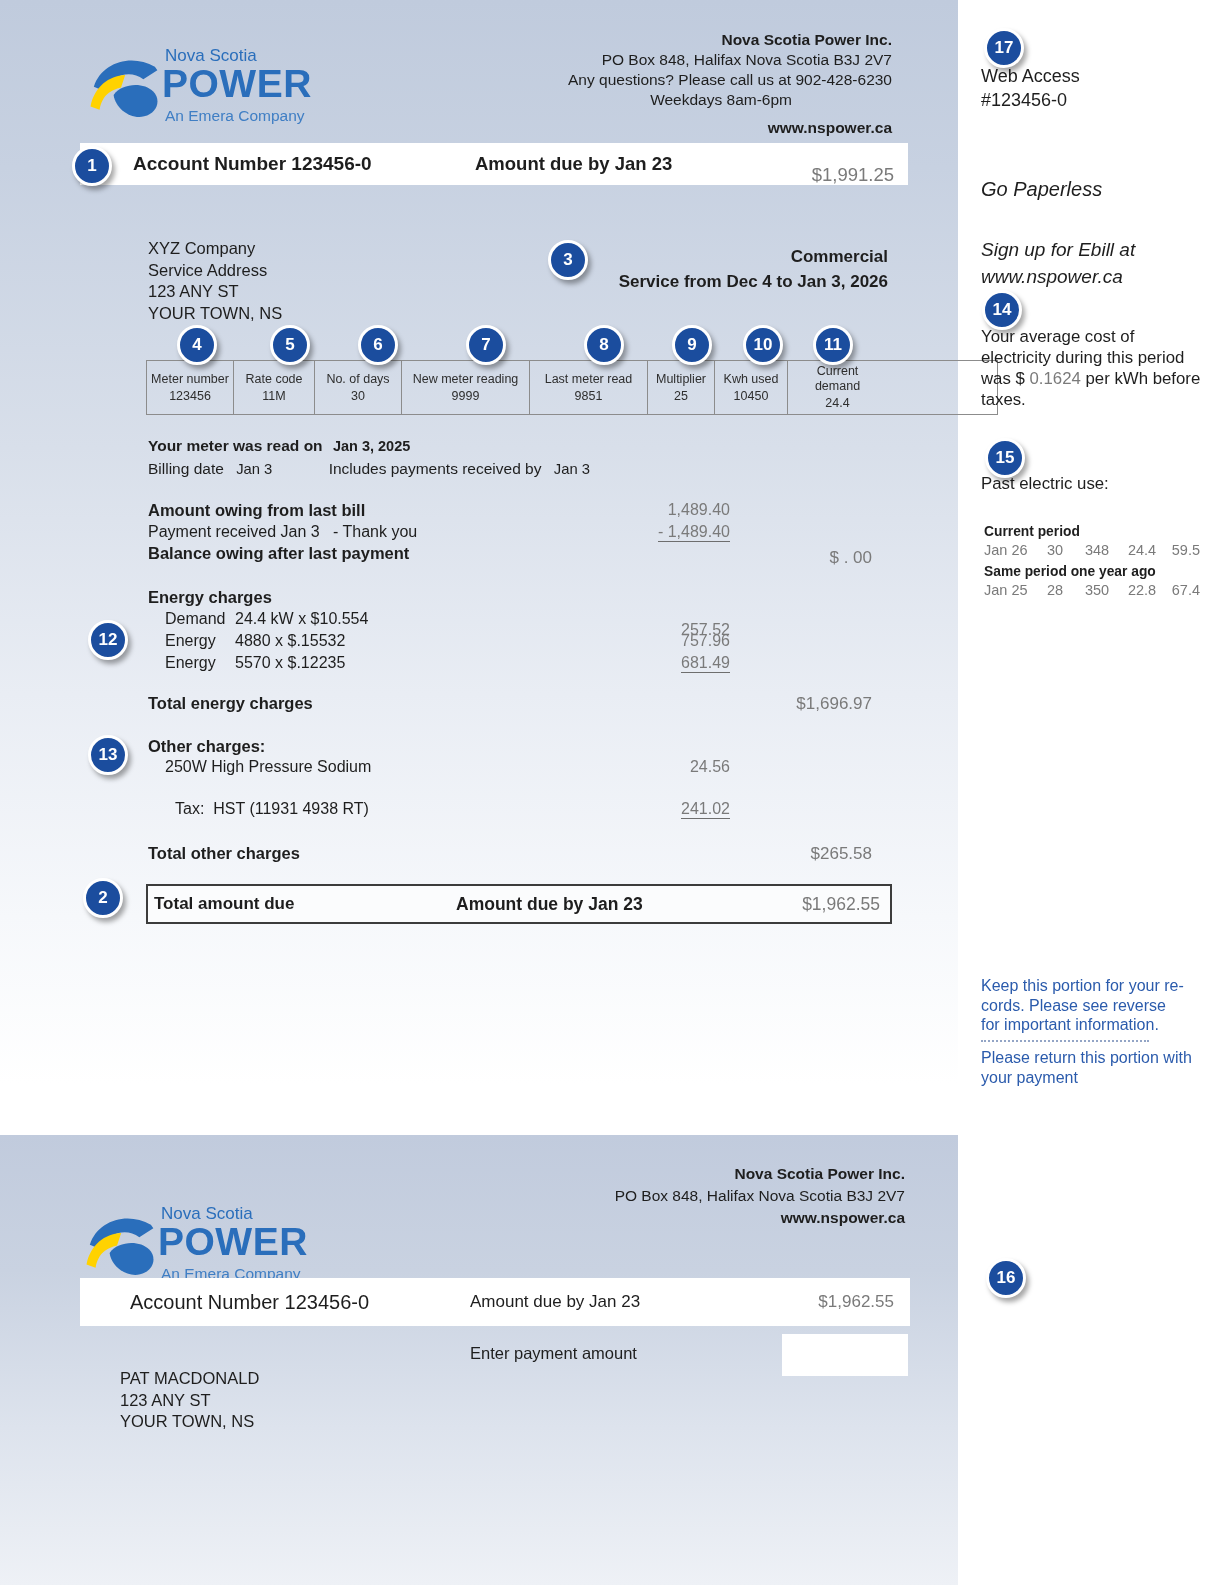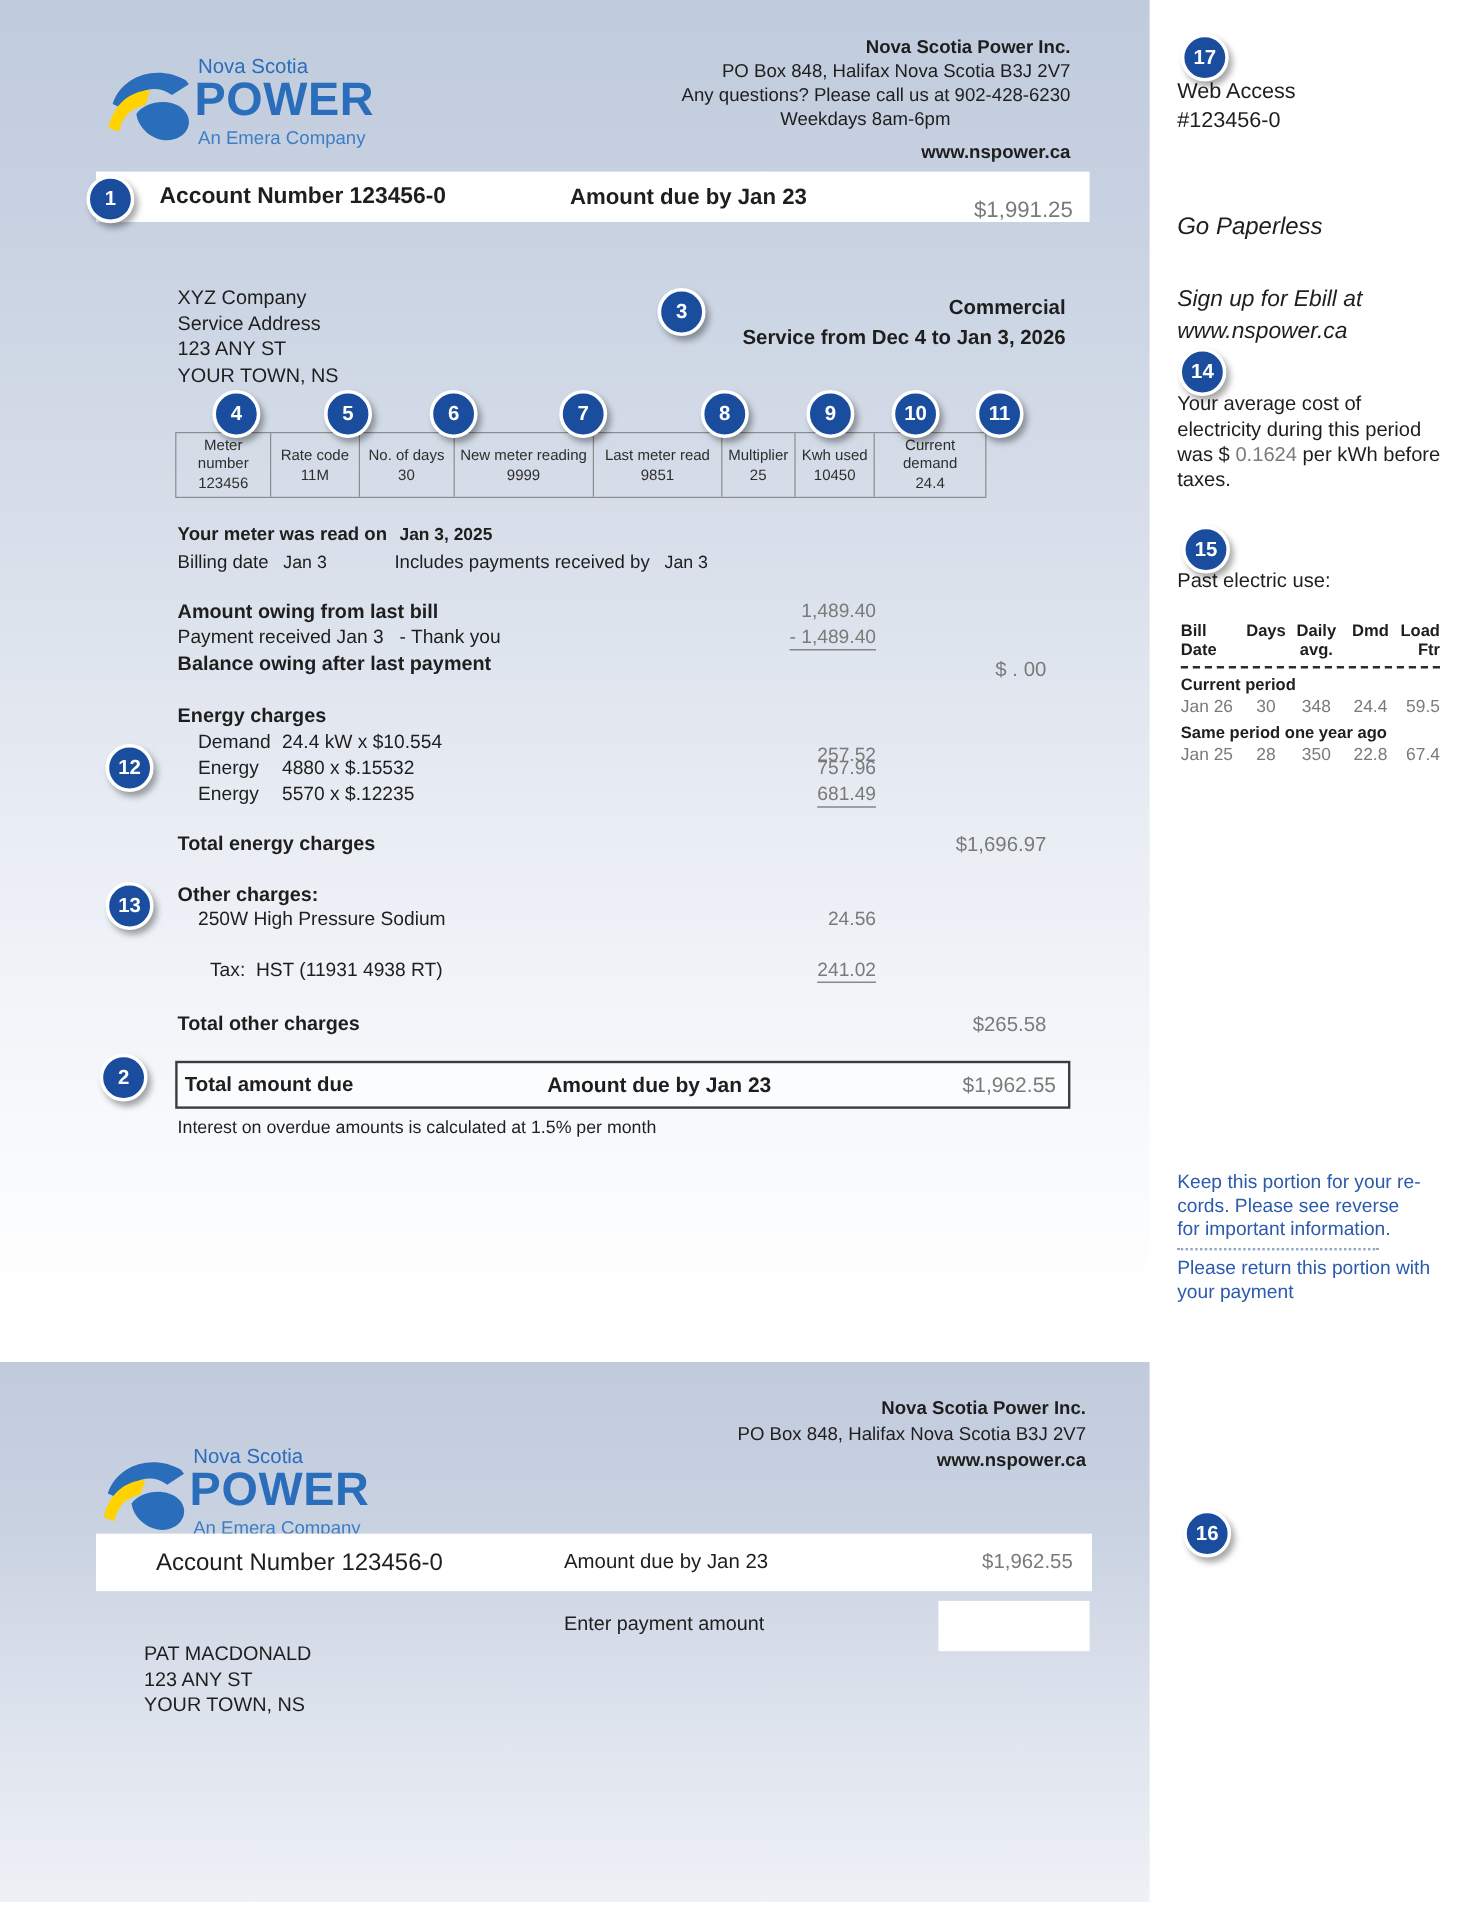--- a/index.html
+++ b/index.html
@@ -47,21 +47,21 @@
   .acct-bar{left:80px;top:143px;width:828px;height:42px;background:#ffffff;display:flex;align-items:center;}
   .acct-bar .lab{margin-left:53px;font-size:19px;font-weight:700;}
   .acct-bar .due{position:absolute;left:395px;font-size:18.5px;font-weight:700;}
   .acct-bar .amt{position:absolute;right:14px;font-size:18.5px;color:var(--muted_gray);margin-top:22px;}
 
   .customer{left:148px;top:238px;font-size:16.5px;line-height:21.5px;}
   .svc-class{left:540px;top:247px;width:348px;text-align:right;font-weight:700;font-size:17px;}
   .svc-period{left:540px;top:272px;width:348px;text-align:right;font-weight:700;font-size:17px;}
 
   
-  .mtable{left:146px;top:360px;width:676px;display:flex;border:1px solid #8c8c8c;box-sizing:border-box;min-height:52px;}
+  .mtable{left:146px;top:360px;width:852px;display:flex;border:1px solid #8c8c8c;box-sizing:border-box;min-height:52px;}
   .mcell{border-left:1px solid #8c8c8c;display:flex;flex-direction:column;justify-content:center;align-items:center;text-align:center;font-size:12.5px;line-height:15px;color:#2e2e2e;padding:3px 2px;box-sizing:border-box;}
   .mcell:first-child{border-left:none;}
   .mcell .mval{margin-top:2px;}
 
   .line{position:absolute;font-size:15.5px;}
   .amt-mid{position:absolute;left:545px;width:185px;text-align:right;font-size:16px;color:var(--muted_gray);}
   .amt-far{position:absolute;left:690px;width:182px;text-align:right;font-size:17px;color:var(--muted_gray);}
 
   .charge-name{display:inline-block;min-width:70px;}
 
@@ -222,60 +222,37 @@
 <div class="abs line bold" style="left:148px;top:844px;font-size:16.5px;">Total other charges</div>
 <div class="abs amt-far" style="top:844px;">$265.58</div>
 
 <div class="abs total-box">
   <span class="lab">Total amount due</span>
   <span class="due">Amount due by Jan 23</span>
   <span class="amt">$1,962.55</span>
 </div>
 
 <div class="abs interest">
-  <div>Interest on overdue amounts is calculated at 1.5% per month</div>
 </div>
 
 <div class="abs side-webaccess">
   <div>Web Access</div>
   <div>#123456-0</div>
 </div>
 <div class="abs side-paperless-title">Go Paperless</div>
 <div class="abs side-paperless-sub">
   <div>Sign up for Ebill at</div>
   <div>www.nspower.ca</div>
 </div>
 <div class="abs side-avg">
   <span>Your average cost of electricity during this period was $ </span><span class="gray">0.1624</span><span> per kWh before taxes.</span>
 </div>
 <div class="abs side-pastuse-title">Past electric use:</div>
 
 <div class="abs side-table">
-  <div class="pu-row pu-head">
-    <div class="c0">
-        <div>Bill</div>
-        <div>Date</div>
-      </div>
-    <div class="c1">
-        <div>Days</div>
-        <div></div>
-      </div>
-    <div class="c2">
-        <div>Daily</div>
-        <div>avg.</div>
-      </div>
-    <div class="c3">
-        <div>Dmd</div>
-        <div></div>
-      </div>
-    <div class="c4">
-        <div>Load</div>
-        <div>Ftr</div>
-      </div>
-  </div>
   <div class="pu-sec">Current period</div>
   <div class="pu-row pu-data">
     <div class="c0">Jan 26</div>
     <div class="c1">30</div>
     <div class="c2">348</div>
     <div class="c3">24.4</div>
     <div class="c4">59.5</div>
   </div>
   <div class="pu-sec">Same period one year ago</div>
   <div class="pu-row pu-data">

